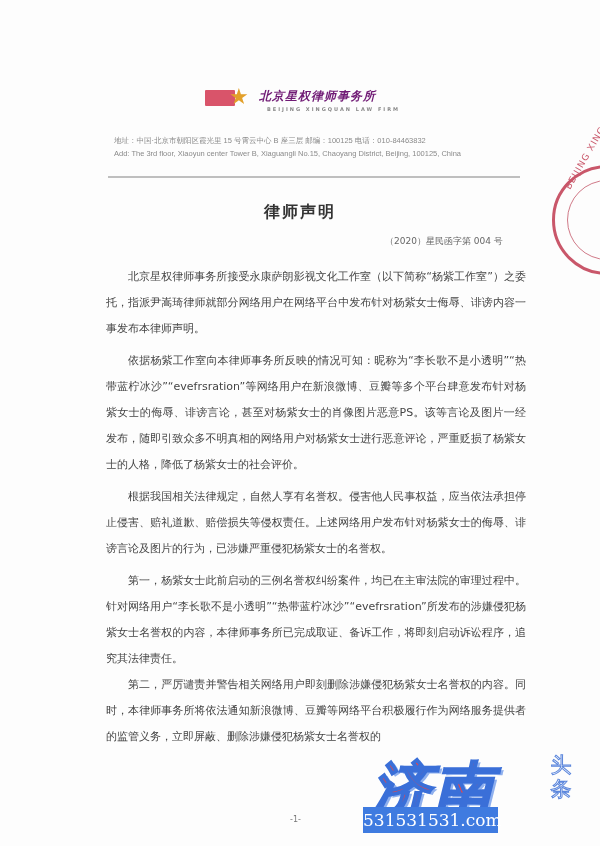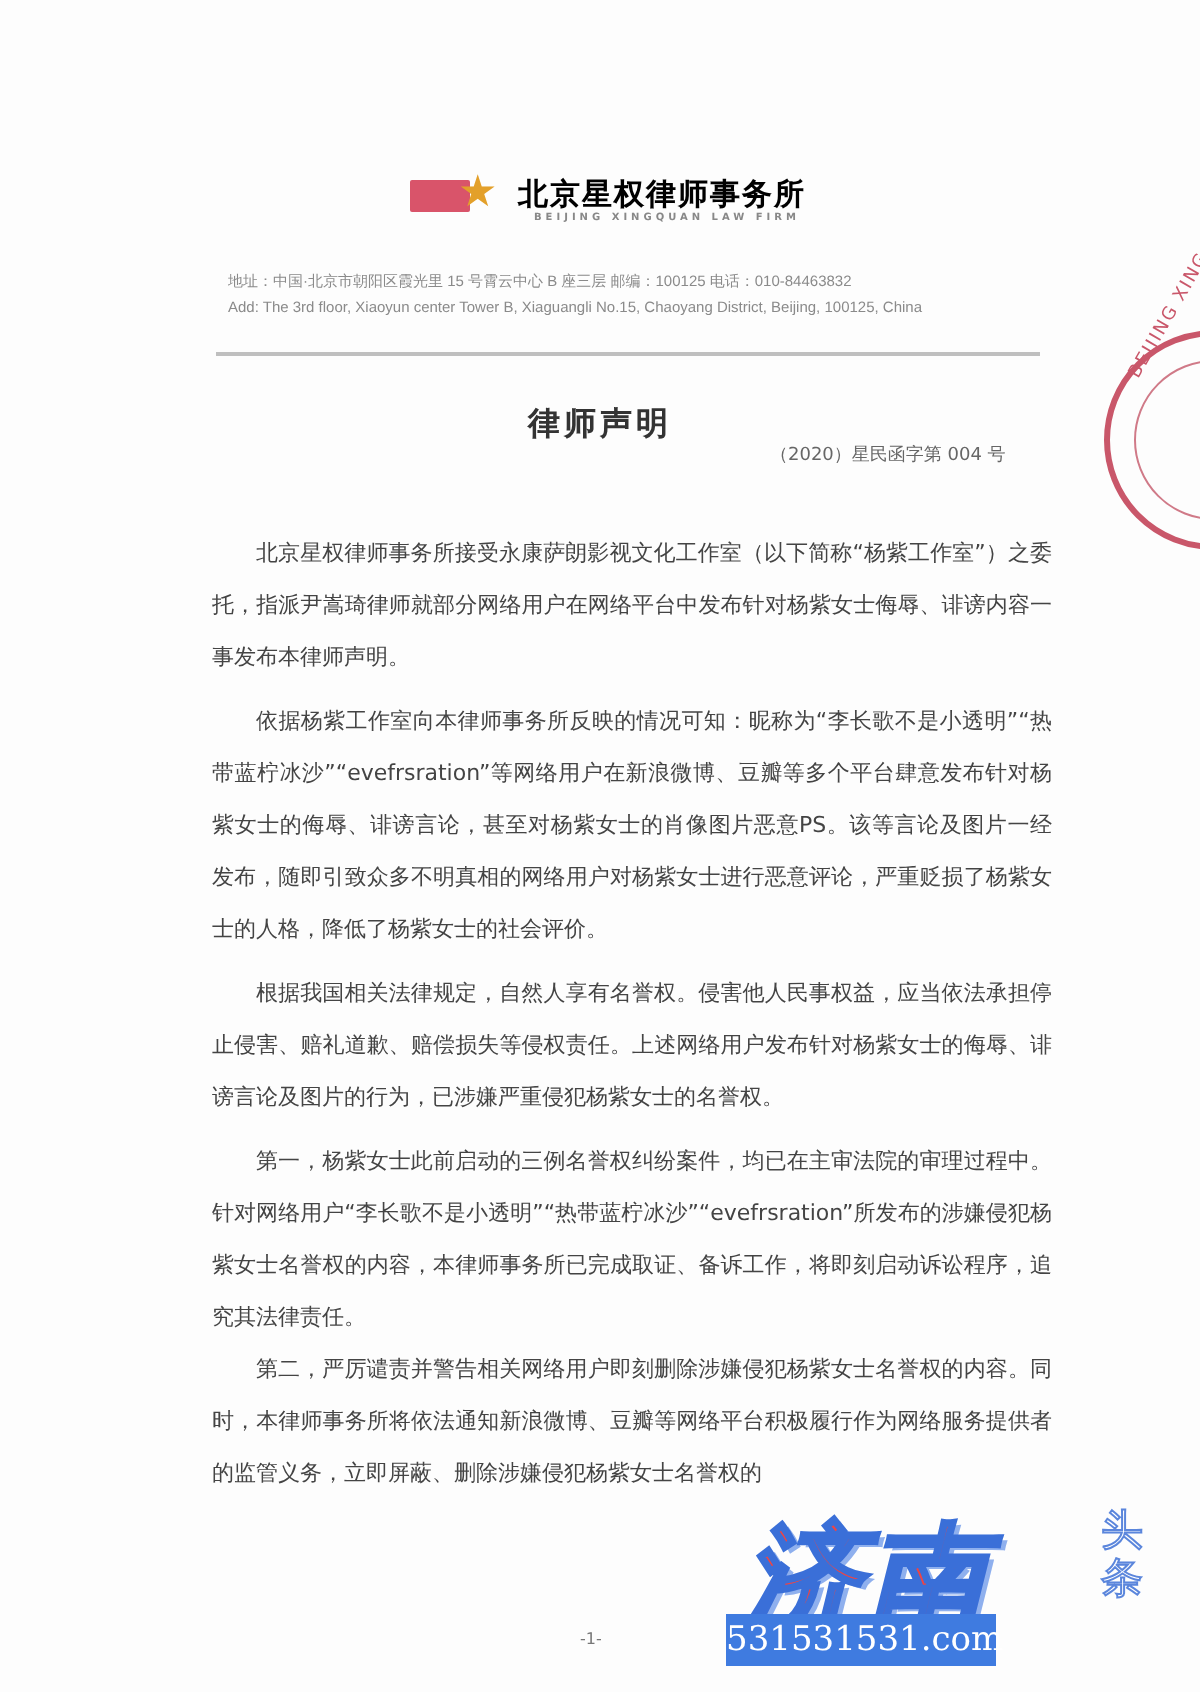--- a/index.html
+++ b/index.html
@@ -5,32 +5,32 @@
   html, body { margin: 0; padding: 0; }
   body {
     width: 600px; height: 846px; position: relative; overflow: hidden;
     background: #fdfdfd;
     font-family: "DejaVu Sans", sans-serif;
     color: #3a3a3a;
   }
   .letterhead { position: absolute; left: 205px; top: 84px; width: 240px; height: 32px; }
   .logo-badge { position: absolute; left: 0; top: 6px; width: 30px; height: 16px; background: #d9546a; border-radius: 1px; }
   .logo-star { position: absolute; left: 24px; top: 2px; font-size: 22px; line-height: 22px; color: #e3a02a; }
-  .firm-cn { position: absolute; left: 54px; top: 4px; font-family: "DejaVu Serif", serif; font-size: 15px; font-weight: bold; color: #000000; letter-spacing: 1px; white-space: nowrap; }
+  .firm-cn { position: absolute; left: 54px; top: 4px; font-family: "DejaVu Serif", serif; font-size: 12px; font-style: italic; font-weight: bold; color: #701a75; letter-spacing: 1px; white-space: nowrap; }
   .firm-en { position: absolute; left: 62px; top: 22px; font-size: 5px; letter-spacing: 2px; color: #888; white-space: nowrap; font-weight: bold; }
 
   .addr { position: absolute; left: 114px; top: 134px; font-family: Liberation Sans, sans-serif; font-size: 7.5px; color: #8a8a8a; white-space: nowrap; line-height: 13px; }
   .rule { position: absolute; left: 108px; top: 176px; width: 412px; height: 2px; background: #bfbfbf; }
 
   .seal { position: absolute; left: 552px; top: 165px; width: 110px; height: 110px; border: 3px solid #c9576a; border-radius: 50%; box-sizing: border-box; }
   .seal-inner { position: absolute; left: 12px; top: 12px; right: 12px; bottom: 12px; border: 1.5px solid #d07a88; border-radius: 50%; }
   .seal-text { position: absolute; left: 8px; top: 18px; font-size: 9px; color: #c9576a; transform: rotate(-60deg); transform-origin: left top; white-space: nowrap; letter-spacing: 1px; }
 
   .title { position: absolute; left: 0; width: 600px; top: 202px; text-align: center; font-size: 16px; font-weight: bold; color: #333; letter-spacing: 2px; }
-  .docno { position: absolute; left: 385px; top: 221px; font-size: 9px; color: #666; white-space: nowrap; text-align: right; }
+  .docno { position: absolute; left: 385px; top: 235px; font-size: 9px; color: #666; white-space: nowrap; text-align: right; }
 
   .body-text { position: absolute; left: 96px; top: 264px; width: 420px; font-size: 11px; line-height: 26px; color: #444; margin-left: 10px; }
   .body-text p { margin: 0 0 6px 0; text-indent: 2em; text-align: justify; }
 
   .page-num { position: absolute; left: 290px; top: 815px; font-size: 8px; color: #777; }
 
   .wm-cn { position: absolute; left: 372px; top: 748px; font-family: Liberation Serif, serif; font-size: 58px; font-weight: bold; font-style: italic; color: #ef4444; -webkit-text-stroke: 2px #3a6fd8; letter-spacing: 4px; line-height: 62px; text-shadow: 3px 2px 0 #8fb0ee; white-space: nowrap; margin-top: 11px; }
   .wm-side { position: absolute; left: 548px; top: 753px; width: 26px; font-size: 21px; line-height: 24px; color: #fff; -webkit-text-stroke: 1px #5b86dc; text-align: center; }
   .wm-url { position: absolute; left: 363px; top: 807px; width: 135px; height: 26px; background: #3f7be0; color: #fff; font-family: "DejaVu Serif", serif; font-size: 17px; line-height: 26px; text-align: left; }
 </style>

